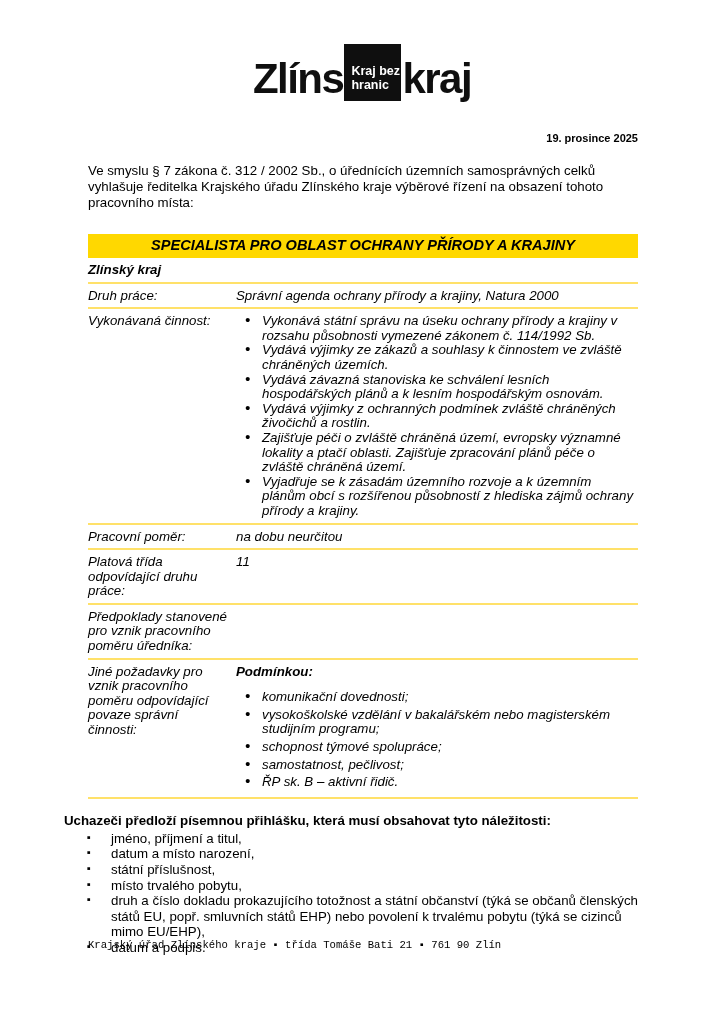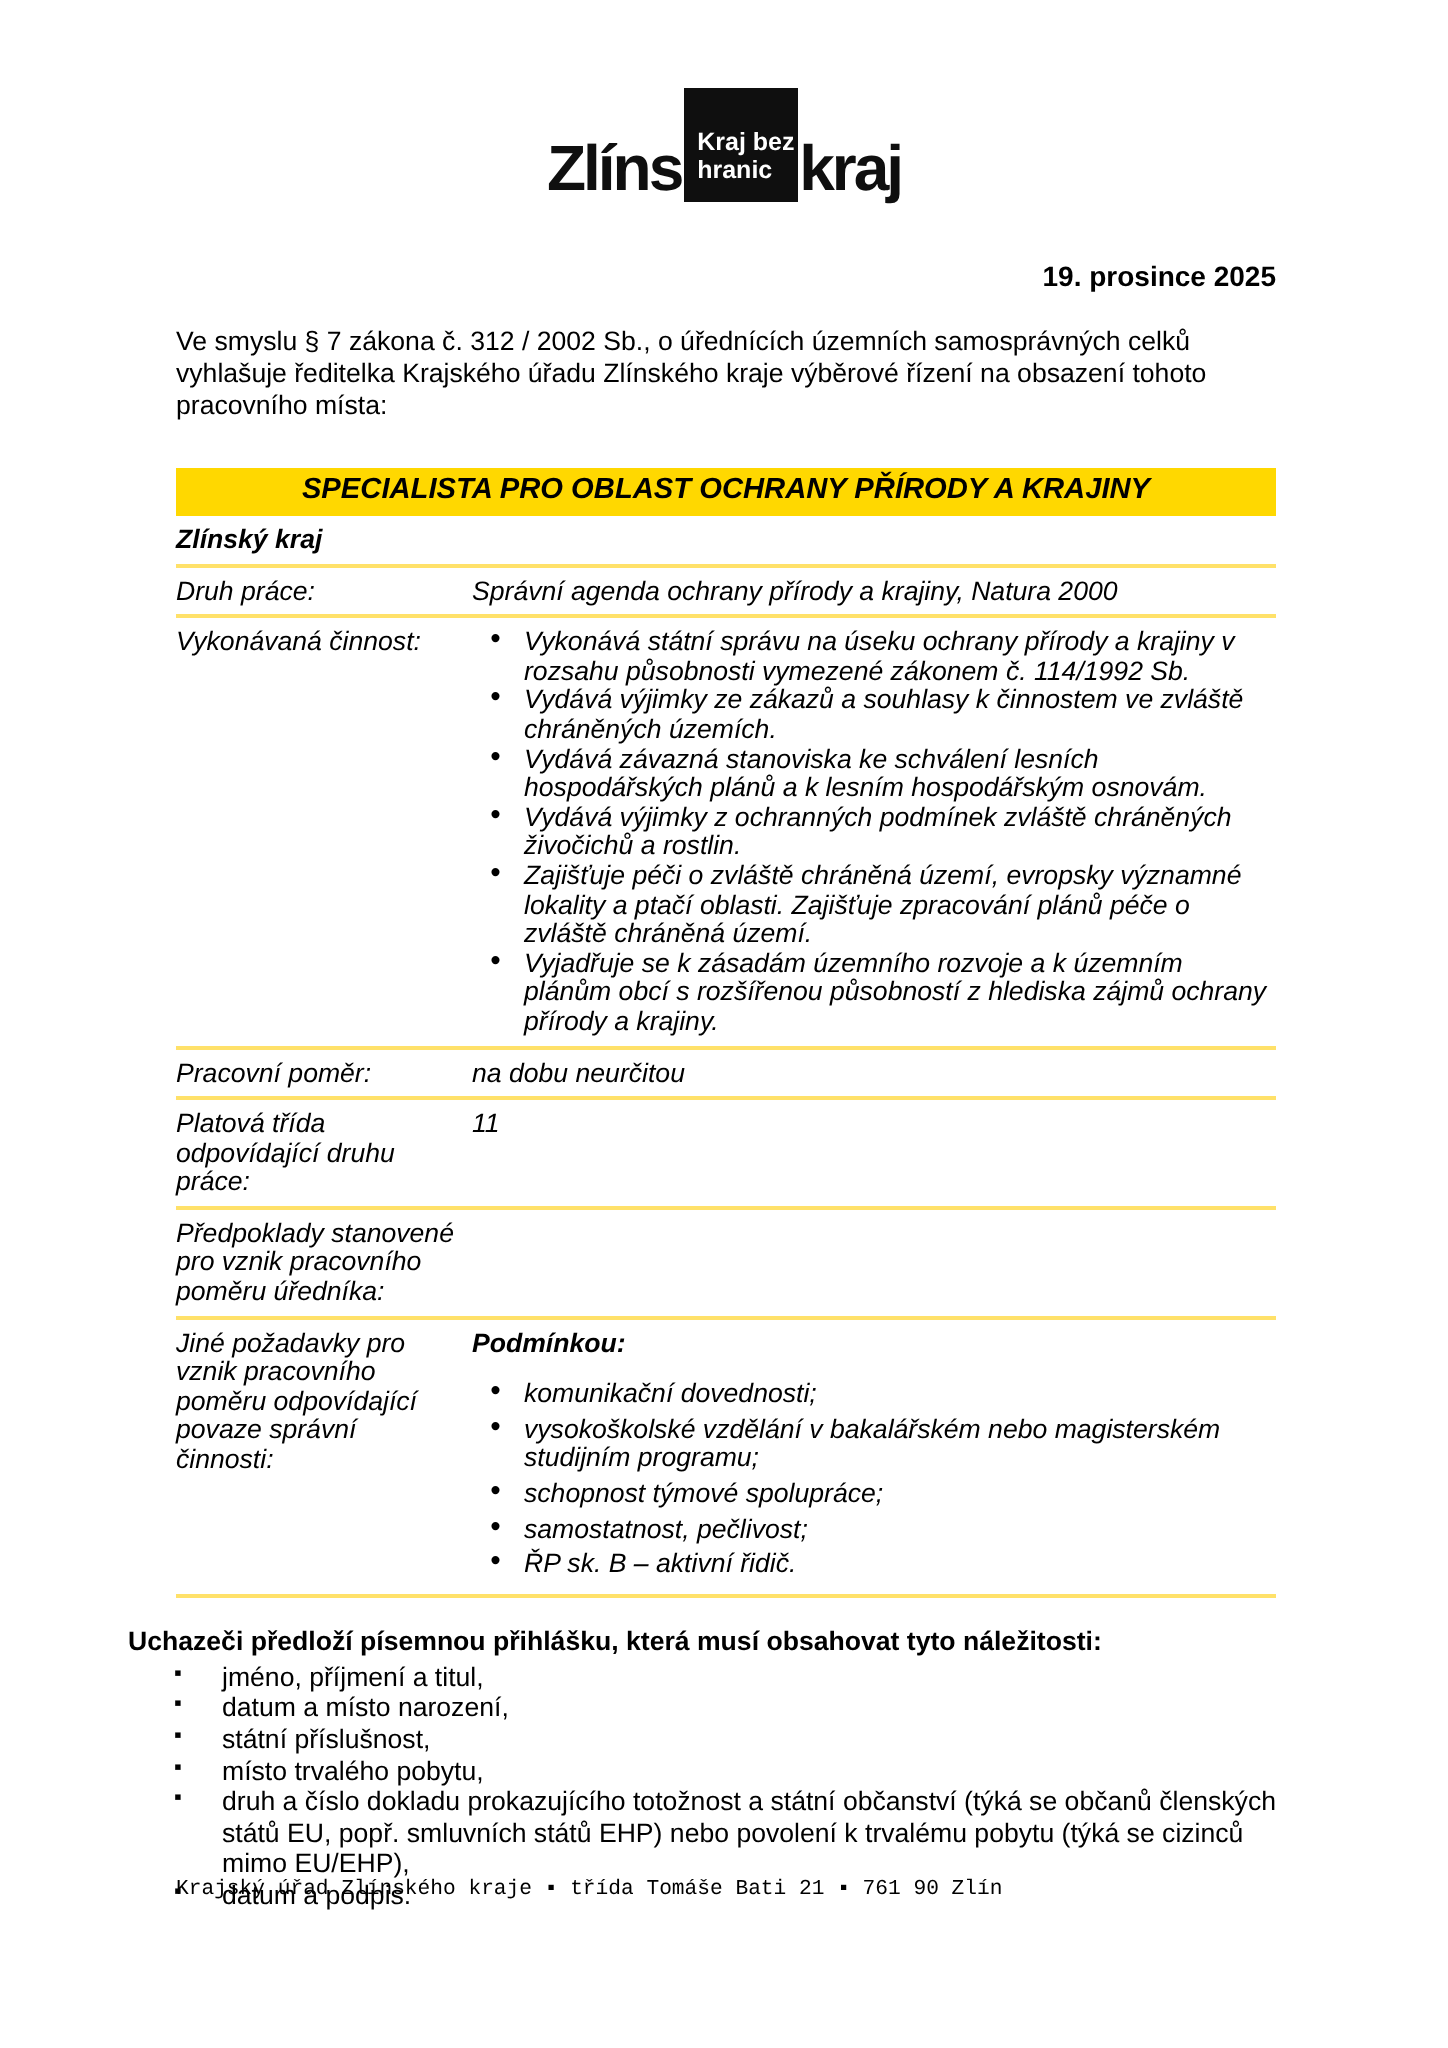--- a/index.html
+++ b/index.html
@@ -14,37 +14,37 @@
     position:relative;
     width:724px;height:1024px;
     margin:0 auto;background:#fff;overflow:hidden;
     font-size:13.3px;line-height:15px;
   }
 
   
   .logo-row{display:flex;justify-content:center;margin-top:44px;}
   .logo{display:flex;align-items:flex-end;}
   .logo-text{
-    font-size:32px;font-weight:bold;letter-spacing:-1.5px;
+    font-size:42px;font-weight:bold;letter-spacing:-1.5px;
     color:var(--ink);line-height:0.92;padding-bottom:2px;
   }
   .logo-box{
     position:relative;width:57px;height:57px;background:var(--ink);
     flex:none;margin:0 1px;
   }
   .logo-box-text{
     position:absolute;left:7px;bottom:8px;
     color:#fff;font-size:12.5px;font-weight:bold;line-height:1.18;
     letter-spacing:0;white-space:nowrap;
   }
 
   
   .date{
     margin:30px 86px 0 88px;
-    text-align:right;font-weight:bold;font-size:14px;
+    text-align:right;font-weight:bold;font-size:11px;
   }
   .intro{
     margin:17px 86px 0 88px;
     line-height:16px;
   }
 
   
   .doc{margin:23px 86px 0 88px;font-style:italic;}
   .title-bar{
     background:var(--accent);

